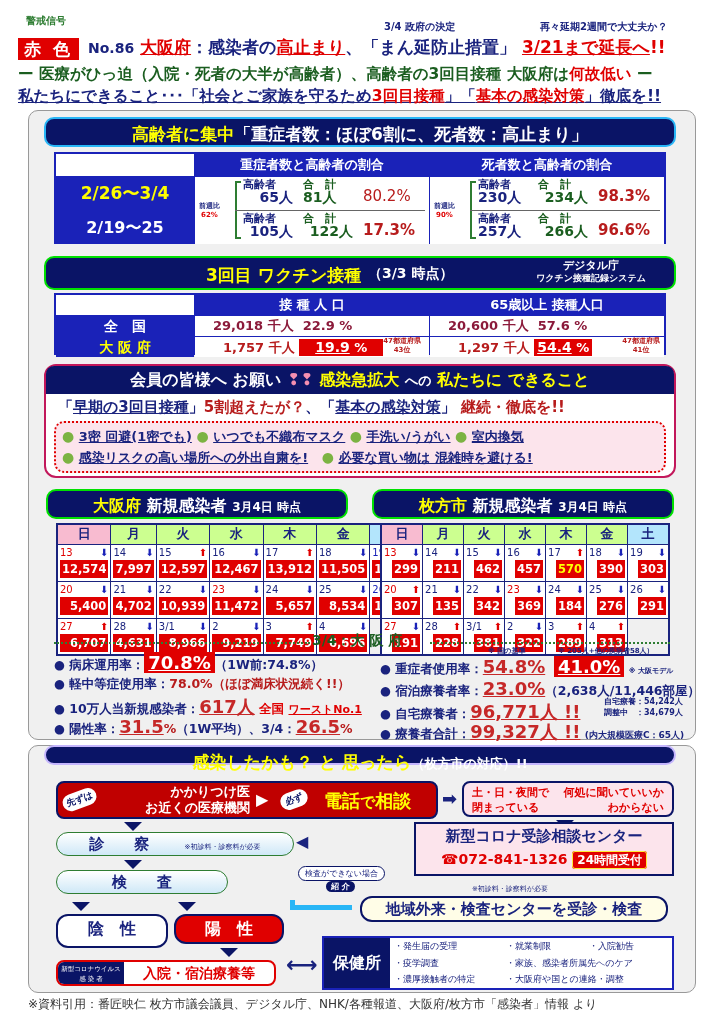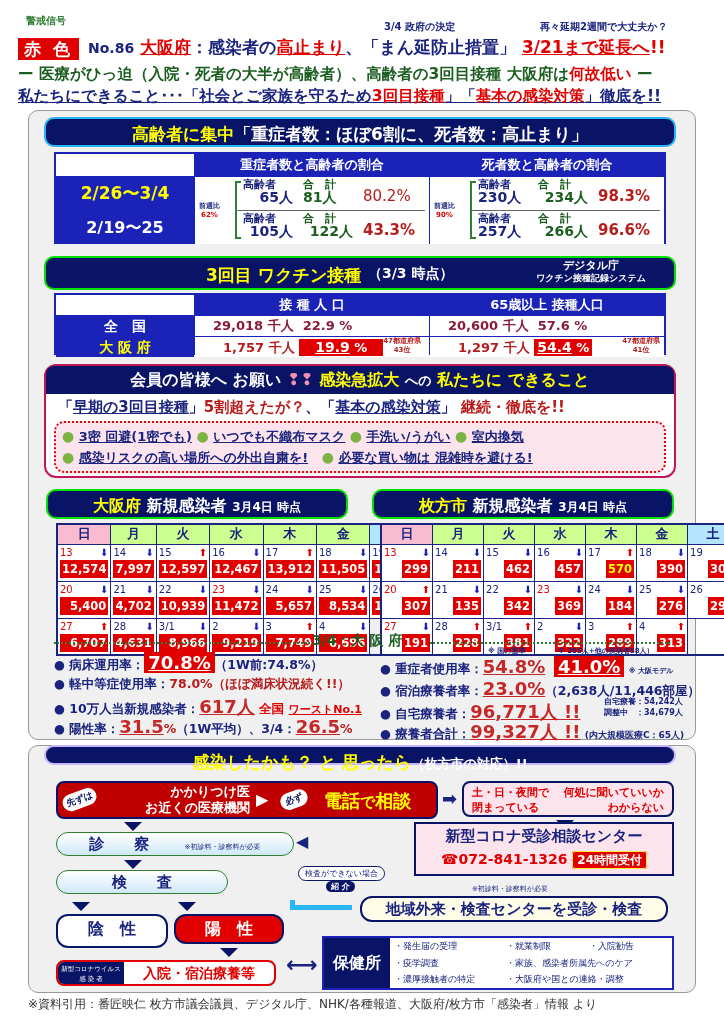--- a/index.html
+++ b/index.html
@@ -32,21 +32,21 @@
 .s3-banner{height:28px;line-height:28px;font-size:16px;border-radius:8px 8px 0 0}
 .dots{border:2px dotted #e00000;border-radius:10px;background:#fce4ec;margin:0 8px;padding:3px 6px}
 .bullet{color:#7cb342;font-size:14px}
 
 .cal-banner{height:30px;line-height:30px;font-size:16px;border:2px solid #00e000}
 .cal{border-collapse:collapse;border:2px solid #1a237e}
 .cal th{height:20px;font-size:13px;font-weight:bold;border:1px solid #1a237e;color:#1a237e}
 .cal td{width:41px;height:37px;border:1px solid #1a237e;background:#fff;vertical-align:top;padding:1px 2px;font-size:10px}
 .cal td .d{display:flex;justify-content:space-between;height:13px;line-height:13px}
 .cal td .v{background:#e00000;color:#fff;font-weight:bold;font-size:11.5px;text-align:right;padding:0 2px;height:18px;line-height:18px;margin-top:1px}
-.cal td .v.small{margin-left:18px}
+.cal td .v.small{margin-left:8px}
 .cal td .v.yel{color:#ffff00}
 .up{color:#e00000}.dn{color:#1a22b8}
 .sun{background:#f8bbd0}.wk{background:#ccff90}.sat{background:#b3e5fc}
 .redday{color:#e00000}.blueday{color:#1a22b8}
 
 .stat{font-size:12.5px;font-weight:bold;white-space:nowrap}
 .big{font-size:18px;color:#c62828;text-decoration:underline}
 .bigbox{background:#e00000;color:#fff;padding:0 4px;font-size:18px;text-decoration:underline}
 
 .pill{border-radius:12px;text-align:center;font-weight:bold}
@@ -98,21 +98,21 @@
     <div class="abs dred" style="left:168px;top:10px;font-size:15px;font-weight:normal">80.2%</div>
     <div class="abs" style="left:40px;top:33px;width:190px;border-top:1px solid #666"></div>
     <div class="abs" style="left:48px;top:36px;font-size:11px;font-weight:bold;line-height:12px">
         <div>高齢者</div>
         <div style="font-size:14px;text-align:right;width:50px">105人</div>
       </div>
     <div class="abs green" style="left:108px;top:36px;font-size:11px;font-weight:bold;line-height:12px">
         <div>合　計</div>
         <div style="font-size:14px;text-align:right;width:50px">122人</div>
       </div>
-    <div class="abs dred" style="left:168px;top:44px;font-size:15px;font-weight:bold">43.3%</div>
+    <div class="abs dred" style="left:168px;top:44px;font-size:15px;font-weight:bold">17.3%</div>
   </div>
   <div style="grid-row:2/4;grid-column:3;background:#fff;position:relative">
     <div class="abs" style="left:4px;top:24px;font-size:7px;font-weight:bold;text-align:center">
         <div>前週比</div>
         <div class="red">90%</div>
       </div>
     <div class="abs" style="left:40px;top:4px;width:6px;height:58px;border:2px solid #2e7d32;border-right:none"></div>
     <div class="abs" style="left:48px;top:2px;font-size:11px;font-weight:bold;line-height:12px">
         <div>高齢者</div>
         <div style="font-size:14px;width:50px">230人</div>

